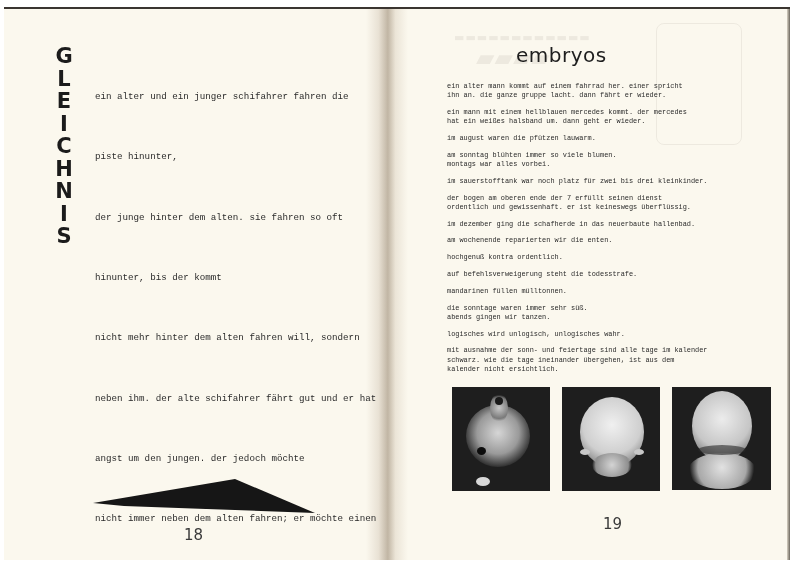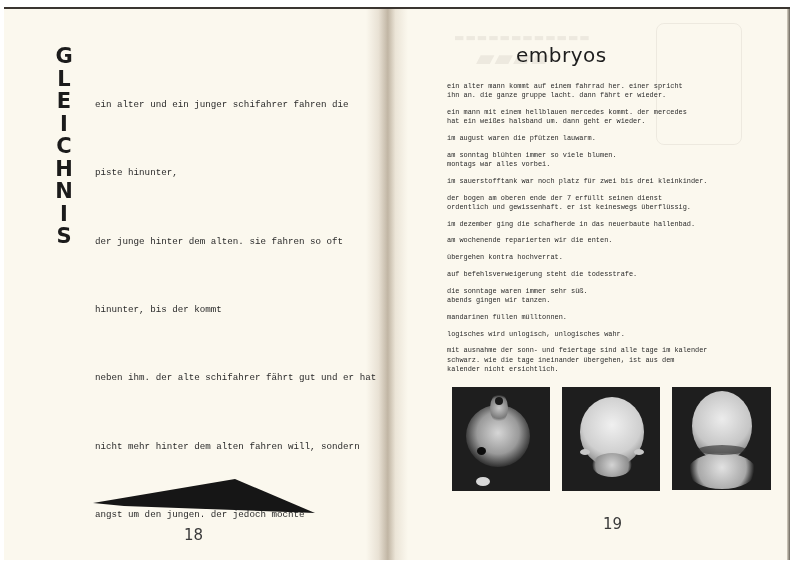--- a/index.html
+++ b/index.html
@@ -36,21 +36,21 @@
     font-family:"DejaVu Sans", sans-serif; font-weight:bold;
     font-size:21px; line-height:22.5px; color:#1b1b1b;
     text-align:center; letter-spacing:0;
   }
   .vtitle span { display:block; }
   .poem {
     position:absolute; left:91px; top:38px; width:290px;
     font-size:9.2px; line-height:20.1px; color:#2a2a2a;
     white-space:pre;
   }
-  .poem div { height:20.1px;margin-top:8px; }
+  .poem div { height:20.1px; }
   .triangle { position:absolute; left:0; top:0; }
   .pagenum {
     position:absolute; font-family:"DejaVu Sans", sans-serif;
     font-size:15px; color:#3a3a3a;
   }
 
   
   .ghost {
     position:absolute; color:rgba(120,110,95,0.10);
     font-family:"DejaVu Serif", serif; font-weight:bold;
@@ -91,22 +91,22 @@
       <span>N</span>
       <span>I</span>
       <span>S</span>
     </div>
 
     <div class="poem">
       <div>ein alter und ein junger schifahrer fahren die</div>
       <div>piste hinunter,</div>
       <div>der junge hinter dem alten. sie fahren so oft</div>
       <div>hinunter, bis der kommt</div>
+      <div>nicht mehr hinter dem alten fahren will, sondern</div>
       <div>neben ihm. der alte schifahrer fährt gut und er hat</div>
-      <div>nicht mehr hinter dem alten fahren will, sondern</div>
       <div>angst um den jungen. der jedoch möchte</div>
       <div>nicht immer neben dem alten fahren; er möchte einen</div>
       
       
       
       
       
       
       
       
@@ -144,25 +144,25 @@
     <div class="entry">ein mann mit einem hellblauen mercedes kommt. der mercedes
 hat ein weißes halsband um. dann geht er wieder.</div>
     <div class="entry">im august waren die pfützen lauwarm.</div>
     <div class="entry">am sonntag blühten immer so viele blumen.
 montags war alles vorbei.</div>
     <div class="entry">im sauerstofftank war noch platz für zwei bis drei kleinkinder.</div>
     <div class="entry">der bogen am oberen ende der 7 erfüllt seinen dienst
 ordentlich und gewissenhaft. er ist keineswegs überflüssig.</div>
     <div class="entry">im dezember ging die schafherde in das neuerbaute hallenbad.</div>
     <div class="entry">am wochenende reparierten wir die enten.</div>
-    <div class="entry">übergehen kontra hochverrat.</div>
+    <div class="entry">hochgenuß kontra ordentlich.</div>
     <div class="entry">auf befehlsverweigerung steht die todesstrafe.</div>
+    <div class="entry">mandarinen füllen mülltonnen.</div>
     <div class="entry">die sonntage waren immer sehr süß.
 abends gingen wir tanzen.</div>
-    <div class="entry">mandarinen füllen mülltonnen.</div>
     <div class="entry">logisches wird unlogisch, unlogisches wahr.</div>
     <div class="entry">mit ausnahme der sonn- und feiertage sind alle tage im kalender
 schwarz. wie die tage ineinander übergehen, ist aus dem
 kalender nicht ersichtlich.</div>
   </div>
 
   <div class="photo" style="left:448px; top:378px; width:98px; height:104px;">
     <div class="blob" style="left:14px; top:18px; width:64px; height:62px; background:radial-gradient(circle at 50% 45%, #d6d6d6 0%, #9a9a9a 45%, rgba(60,60,60,0.3) 75%, transparent 80%);"></div>
     <div class="blob" style="left:38px; top:6px; width:18px; height:30px; background:radial-gradient(circle, #c8c8c8 0%, #7a7a7a 60%, transparent 75%);"></div>
     <div class="blob" style="left:43px; top:10px; width:8px; height:8px; background:#1a1a1a;"></div>

